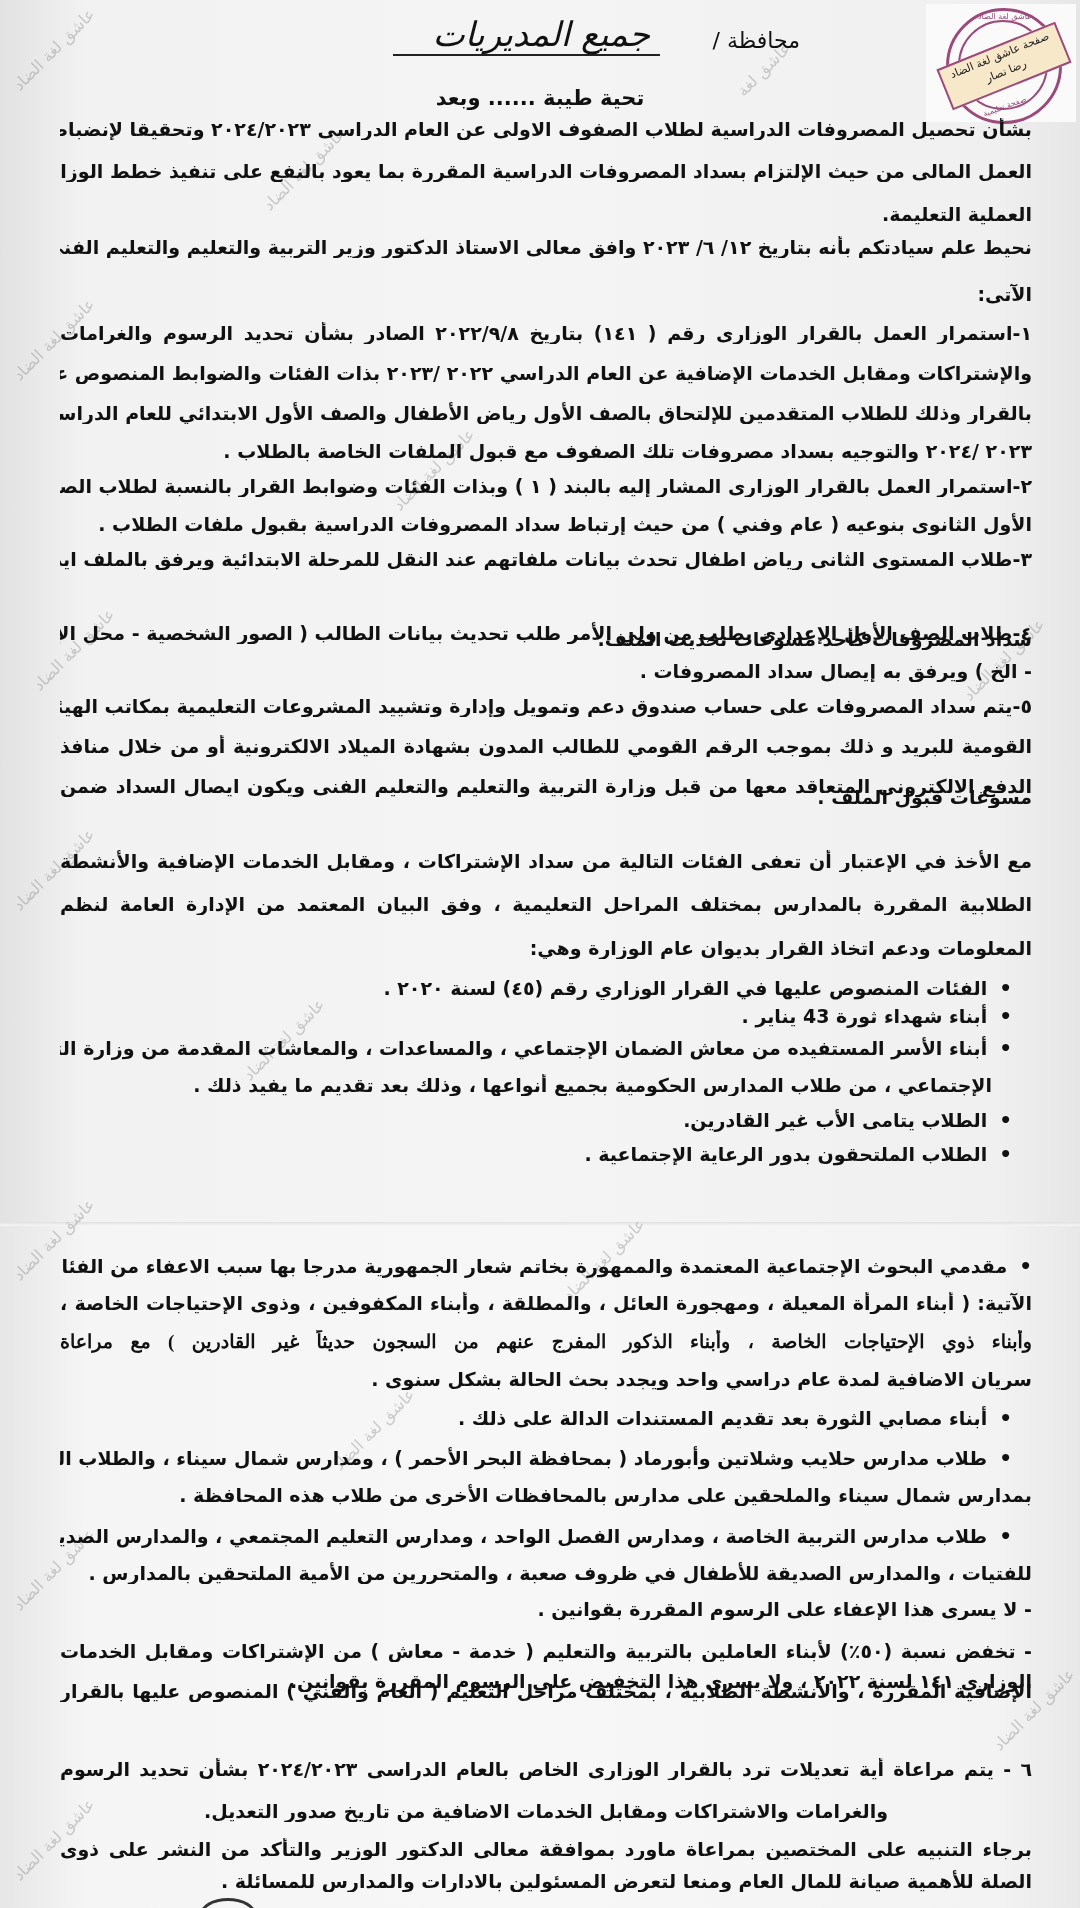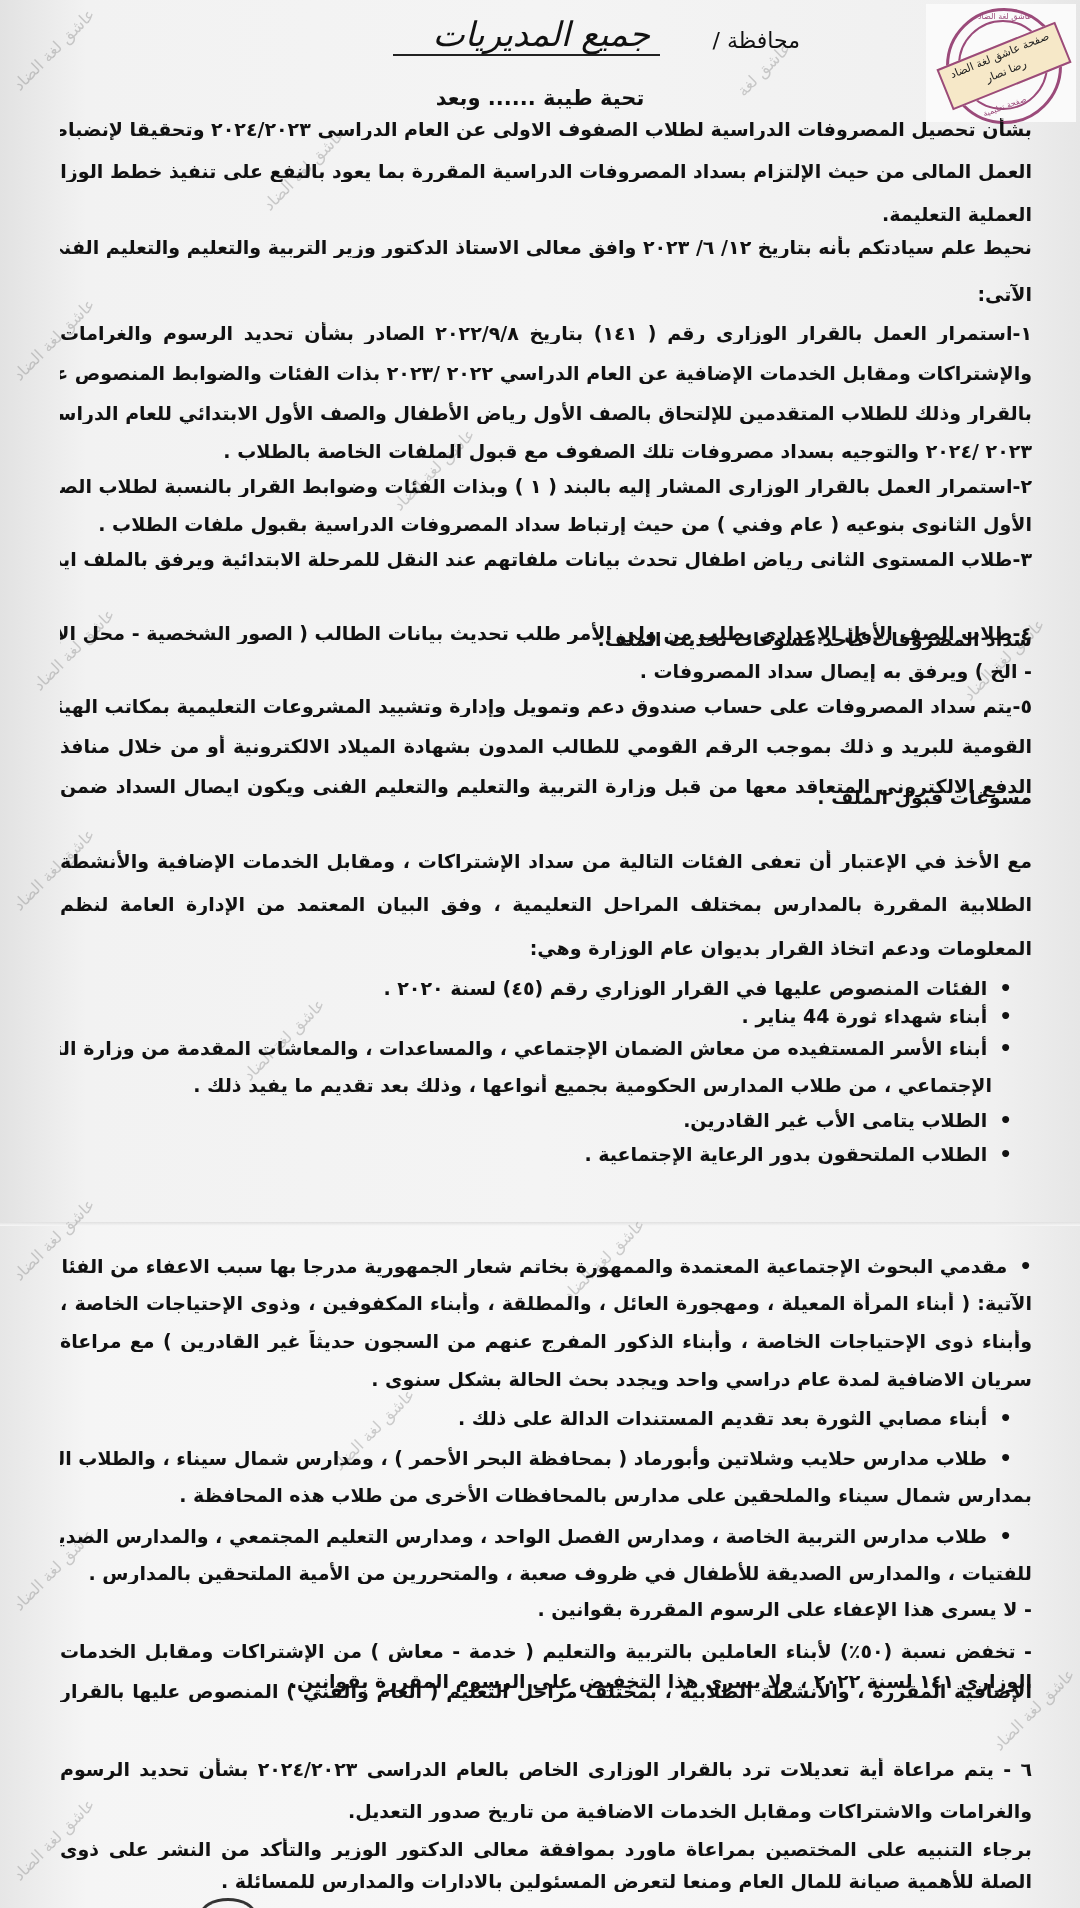--- a/index.html
+++ b/index.html
@@ -120,41 +120,41 @@
   <div class="line justify" style="top:695px;">٥-يتم سداد المصروفات على حساب صندوق دعم وتمويل وإدارة وتشييد المشروعات التعليمية بمكاتب الهيئة</div>
   <div class="line justify" style="top:735px;">القومية للبريد و ذلك بموجب الرقم القومي للطالب المدون بشهادة الميلاد الالكترونية أو من خلال منافذ</div>
   <div class="line justify" style="top:775px;">الدفع الالكترونى المتعاقد معها من قبل وزارة التربية والتعليم والتعليم الفنى ويكون ايصال السداد ضمن</div>
   <div class="line" style="top:786px;">مسوغات قبول الملف .</div>
 
   <div class="line justify u" style="top:850px;">مع الأخذ في الإعتبار أن تعفى الفئات التالية من سداد الإشتراكات ، ومقابل الخدمات الإضافية والأنشطة</div>
   <div class="line justify u" style="top:893px;">الطلابية المقررة بالمدارس بمختلف المراحل التعليمية ، وفق البيان المعتمد من الإدارة العامة لنظم</div>
   <div class="line u" style="top:937px;">المعلومات ودعم اتخاذ القرار بديوان عام الوزارة وهي:</div>
 
   <div class="line bullet" style="top:976px; right:20px;">الفئات المنصوص عليها في القرار الوزاري رقم (٤٥) لسنة ٢٠٢٠ .</div>
-  <div class="line bullet" style="top:1004px; right:20px;">أبناء شهداء ثورة 44 يناير .</div>
+  <div class="line bullet" style="top:1004px; right:20px;">أبناء شهداء ثورة 43 يناير .</div>
   <div class="line bullet justify" style="top:1036px; right:20px;">أبناء الأسر المستفيده من معاش الضمان الإجتماعي ، والمساعدات ، والمعاشات المقدمة من وزارة التضامن</div>
   <div class="line" style="top:1074px; right:40px;">الإجتماعي ، من طلاب المدارس الحكومية بجميع أنواعها ، وذلك بعد تقديم ما يفيد ذلك .</div>
   <div class="line bullet" style="top:1108px; right:20px;">الطلاب يتامى الأب غير القادرين.</div>
   <div class="line bullet" style="top:1142px; right:20px;">الطلاب الملتحقون بدور الرعاية الإجتماعية .</div>
 
   <div class="line bullet justify" style="top:1254px; right:0px;">مقدمي البحوث الإجتماعية المعتمدة والممهورة بخاتم شعار الجمهورية مدرجا بها سبب الاعفاء من الفئات</div>
   <div class="line justify" style="top:1292px;">الآتية: ( أبناء المرأة المعيلة ، ومهجورة العائل ، والمطلقة ، وأبناء المكفوفين ، وذوي الإحتياجات الخاصة ،</div>
-  <div class="line justify" style="top:1330px;">وأبناء ذوي الإحتياجات الخاصة ، وأبناء الذكور المفرج عنهم من السجون حديثاً غير القادرين ) مع مراعاة</div>
+  <div class="line justify" style="top:1330px;font-family:Liberation Serif, serif;">وأبناء ذوي الإحتياجات الخاصة ، وأبناء الذكور المفرج عنهم من السجون حديثاً غير القادرين ) مع مراعاة</div>
   <div class="line u" style="top:1368px;">سريان الاضافية لمدة عام دراسي واحد ويجدد بحث الحالة بشكل سنوي .</div>
   <div class="line bullet" style="top:1406px; right:20px;">أبناء مصابي الثورة بعد تقديم المستندات الدالة على ذلك .</div>
   <div class="line bullet justify" style="top:1446px; right:20px;">طلاب مدارس حلايب وشلاتين وأبورماد ( بمحافظة البحر الأحمر ) ، ومدارس شمال سيناء ، والطلاب المقيدين</div>
   <div class="line" style="top:1484px;">بمدارس شمال سيناء والملحقين على مدارس بالمحافظات الأخرى من طلاب هذه المحافظة .</div>
   <div class="line bullet justify" style="top:1524px; right:20px;">طلاب مدارس التربية الخاصة ، ومدارس الفصل الواحد ، ومدارس التعليم المجتمعي ، والمدارس الصديقة</div>
   <div class="line" style="top:1562px;">للفتيات ، والمدارس الصديقة للأطفال في ظروف صعبة ، والمتحررين من الأمية الملتحقين بالمدارس .</div>
 
   <div class="line" style="top:1598px;text-align:right;">- لا يسري هذا الإعفاء على الرسوم المقررة بقوانين .</div>
   <div class="line justify" style="top:1640px;">- تخفض نسبة (٥٠٪) لأبناء العاملين بالتربية والتعليم ( خدمة - معاش ) من الإشتراكات ومقابل الخدمات</div>
   <div class="line justify" style="top:1680px;">الإضافية المقررة ، والأنشطة الطلابية ، بمختلف مراحل التعليم ( العام والفني ) المنصوص عليها بالقرار</div>
   <div class="line" style="top:1652px;margin-top:18px;">الوزاري ١٤١ لسنة ٢٠٢٢ ، ولا يسري هذا التخفيض على الرسوم المقررة بقوانين.</div>
 
   <div class="line justify" style="top:1758px;">٦ - يتم مراعاة أية تعديلات ترد بالقرار الوزارى الخاص بالعام الدراسى ٢٠٢٤/٢٠٢٣ بشأن تحديد الرسوم</div>
-  <div class="line" style="top:1800px;">والغرامات والاشتراكات ومقابل الخدمات الاضافية من تاريخ صدور التعديل.</div>
+  <div class="line" style="top:1800px;text-align:center;">والغرامات والاشتراكات ومقابل الخدمات الاضافية من تاريخ صدور التعديل.</div>
 
   <div class="line justify" style="top:1838px;">برجاء التنبيه على المختصين بمراعاة ماورد بموافقة معالى الدكتور الوزير والتأكد من النشر على ذوى</div>
   <div class="line u" style="top:1870px;">الصلة للأهمية صيانة للمال العام ومنعا لتعرض المسئولين بالادارات والمدارس للمسائلة .</div>
 </div>
 
 <div class="sig-circle"></div>
 
 </body></html>

